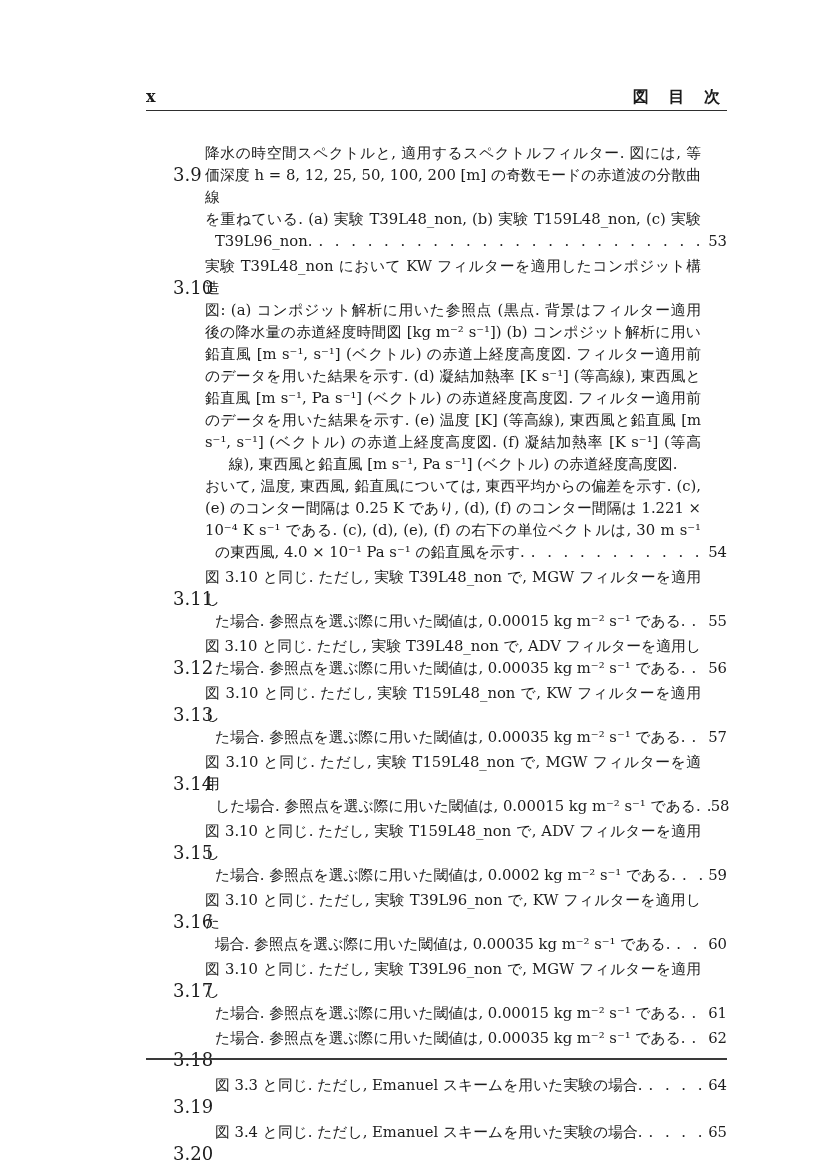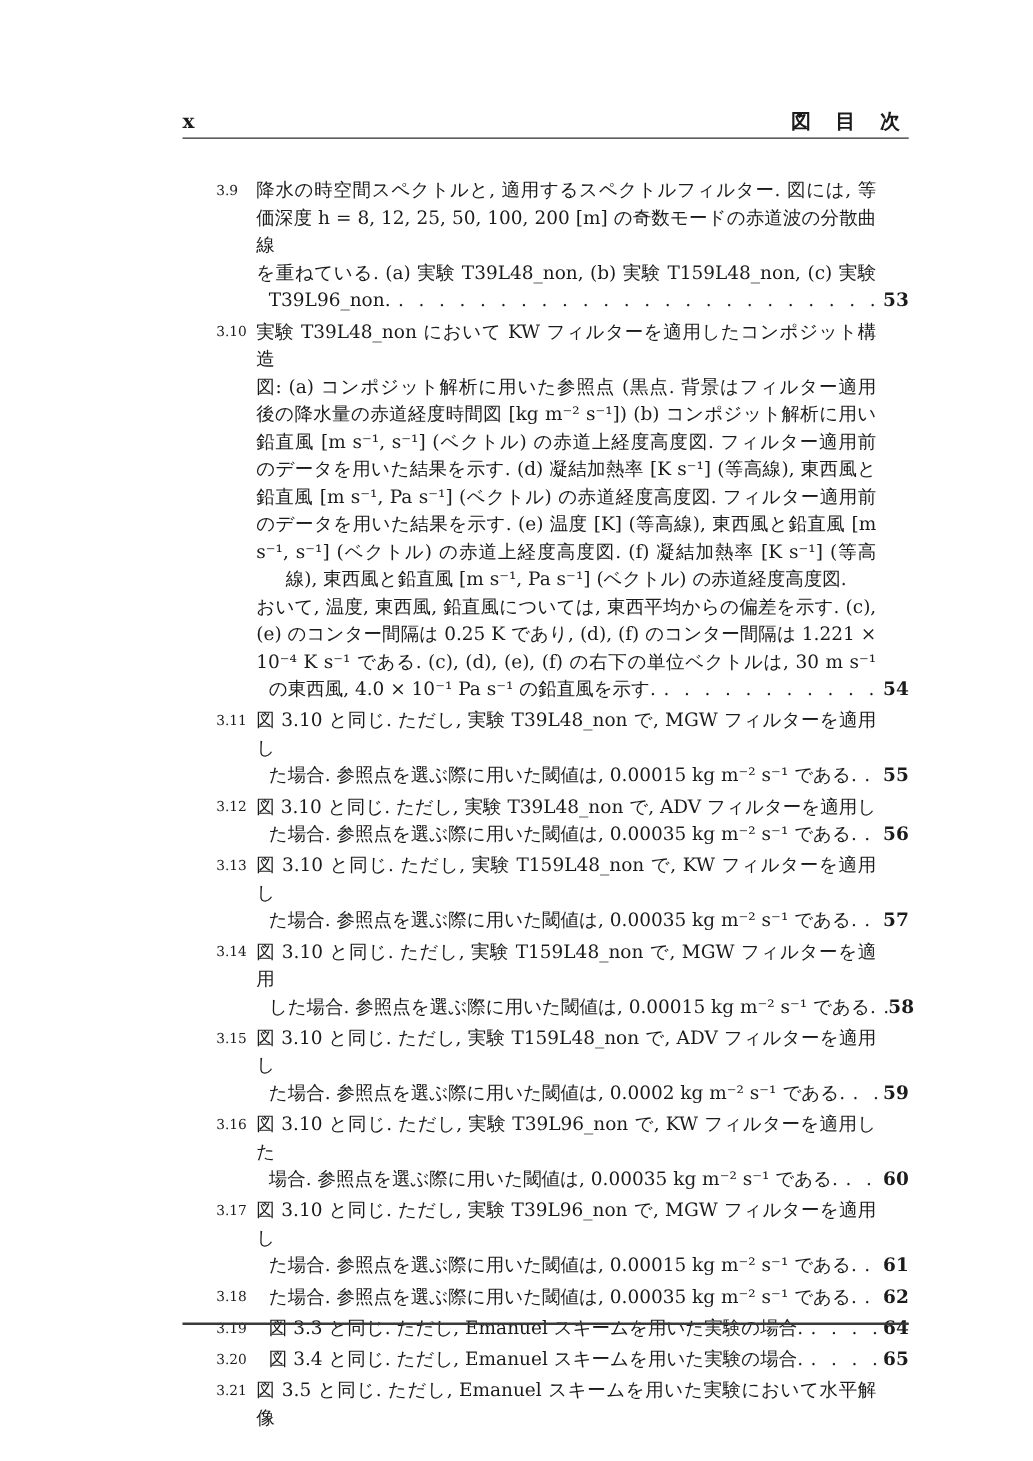--- a/index.html
+++ b/index.html
@@ -13,31 +13,31 @@
   .header{
     position:absolute;left:146px;top:88px;width:581px;
     display:flex;justify-content:space-between;align-items:baseline;
     font-size:16px;font-weight:bold;line-height:18px;
     padding-bottom:4px;border-bottom:1.5px solid #2e2e2e;
   }
   .header .title{letter-spacing:7px;}
   
   .toc{position:absolute;left:173px;top:142px;width:554px;}
   .entry{display:flex;margin-bottom:3px;}
-  .num{flex:0 0 32px;width:32px;font-size:11px;line-height:22px;}
+  .num{flex:0 0 32px;width:32px;font-size:18px;line-height:22px;margin-top:22px;}
   .body{flex:1;min-width:0;}
   .line{font-size:14.8px;line-height:22px;}
   .line.mid{text-align:justify;text-align-last:justify;padding-right:26px;}
   .line.plain{text-align:center;padding-right:26px;}
   .line.last{display:flex;align-items:baseline;white-space:nowrap;margin-left:10px;}
   .leader{
     flex:1 1 auto;min-width:0;overflow:hidden;white-space:nowrap;
     text-align:right;word-spacing:7px;padding-left:6px;padding-right:4px;
   }
-  .pg{flex:0 0 auto;min-width:18px;text-align:center;font-weight:bold;}
+  .pg{flex:0 0 auto;min-width:18px;text-align:center;}
   
   .footer-rule{
     position:absolute;left:146px;top:1058px;width:581px;height:2px;
     background:#3a3a3a;
   }
 </style>
 </head>
 <body>
 
 <div class="sheet">

